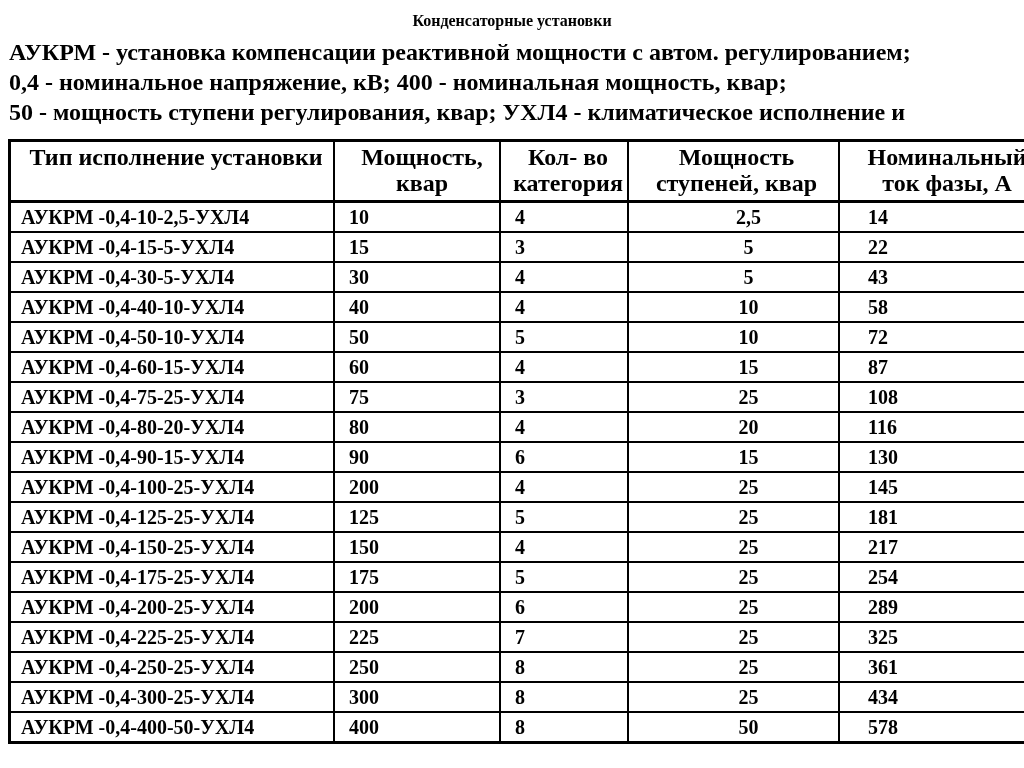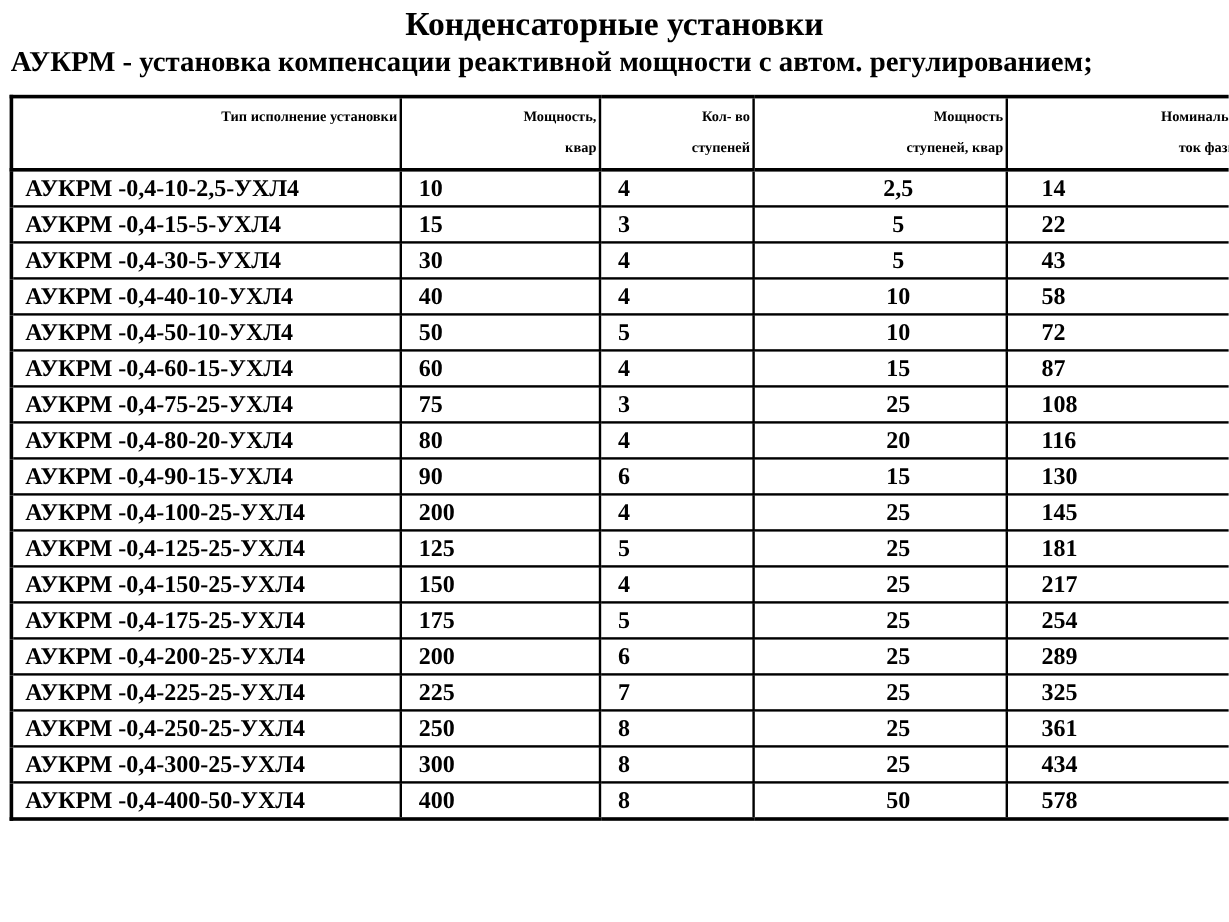--- a/index.html
+++ b/index.html
@@ -13,21 +13,21 @@
     height: 768px;
     background: #ffffff;
     color: #000000;
     font-family: "Liberation Serif", "DejaVu Serif", serif;
     font-weight: bold;
     overflow: hidden;
   }
   .title {
     margin: 0;
     padding-top: 7px;
-    font-size: 28px;
+    font-size: 16px;
     line-height: 28px;
     font-weight: bold;
     text-align: center;
     white-space: nowrap;
   }
   .desc {
     margin: 2px 0 12px 9px;
   }
   .desc-line {
     font-size: 24px;
@@ -47,23 +47,23 @@
     overflow: hidden;
     white-space: nowrap;
   }
   
   .spec thead th { border-top: 3px solid #000000; border-bottom: 3px solid #000000; }
   .spec tbody tr:last-child td { border-bottom: 3px solid #000000; }
   .spec th.c0, .spec td.c0 { border-left: 3px solid #000000; }
   .spec th.c4, .spec td.c4 { border-right: none; }
 
   .spec th {
-    font-size: 12px;
+    font-size: 24px;
     line-height: 26px;
-    text-align: right;
+    text-align: center;
     vertical-align: top;
     padding: 2px 2px 2px 0;
     height: 54px;
   }
   .spec td {
     font-size: 20px;
     line-height: 28px;
     height: 28px;
     text-align: left;
     vertical-align: middle;
@@ -90,35 +90,37 @@
 </style>
 </head>
 <body>
 
 <div class="doc">
 
   <h1 class="title">Конденсаторные установки</h1>
 
   <div class="desc">
       <div class="desc-line">АУКРМ - установка компенсации реактивной мощности с автом. регулированием;</div>
+      <div class="desc-line">0,4 - номинальное напряжение, кВ; 400 - номинальная мощность, квар;</div>
+      <div class="desc-line">50 - мощность ступени регулирования, квар; УХЛ4 - климатическое исполнение и</div>
     </div>
 
   <table class="spec">
     <thead>
       <tr>
           <th class="c0">
             <div>Тип исполнение установки</div>
           </th>
           <th class="c1">
             <div>Мощность,</div>
             <div>квар</div>
           </th>
           <th class="c2">
             <div>Кол- во</div>
-            <div>ступеней</div>
+            <div>категория</div>
           </th>
           <th class="c3">
             <div>Мощность</div>
             <div>ступеней, квар</div>
           </th>
           <th class="c4">
             <div>Номинальный</div>
             <div>ток фазы, А</div>
           </th>
         </tr>

